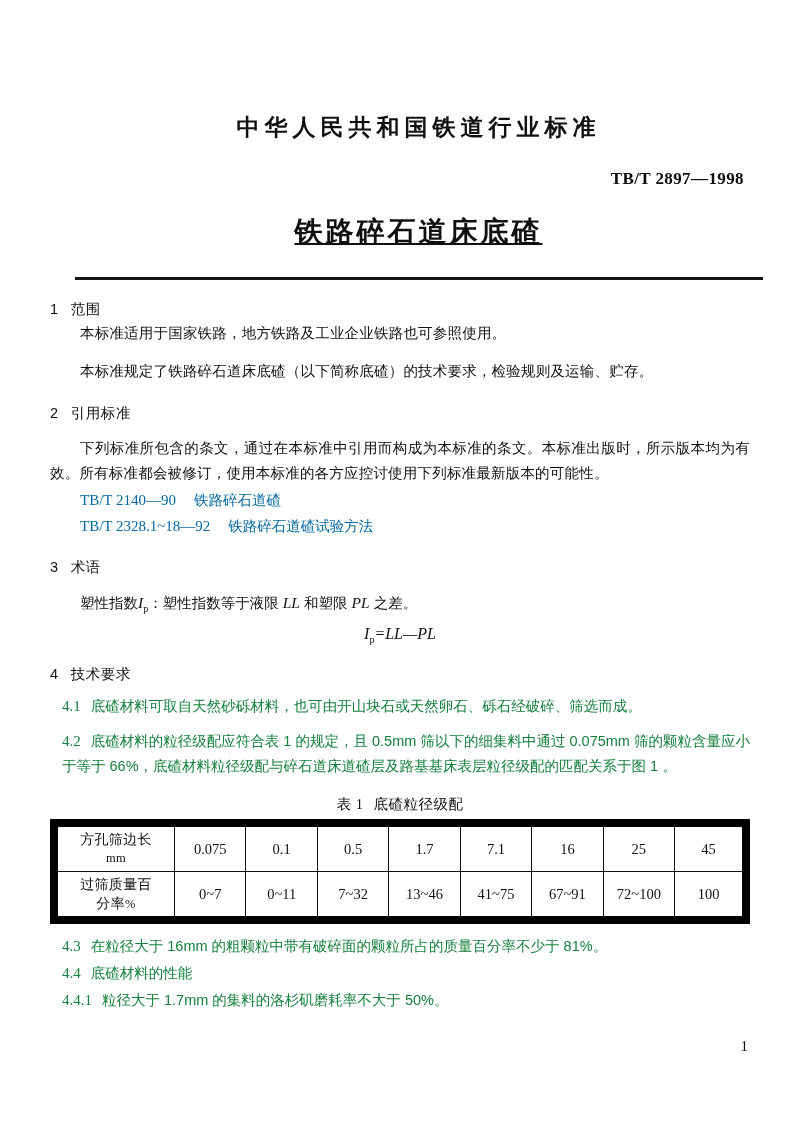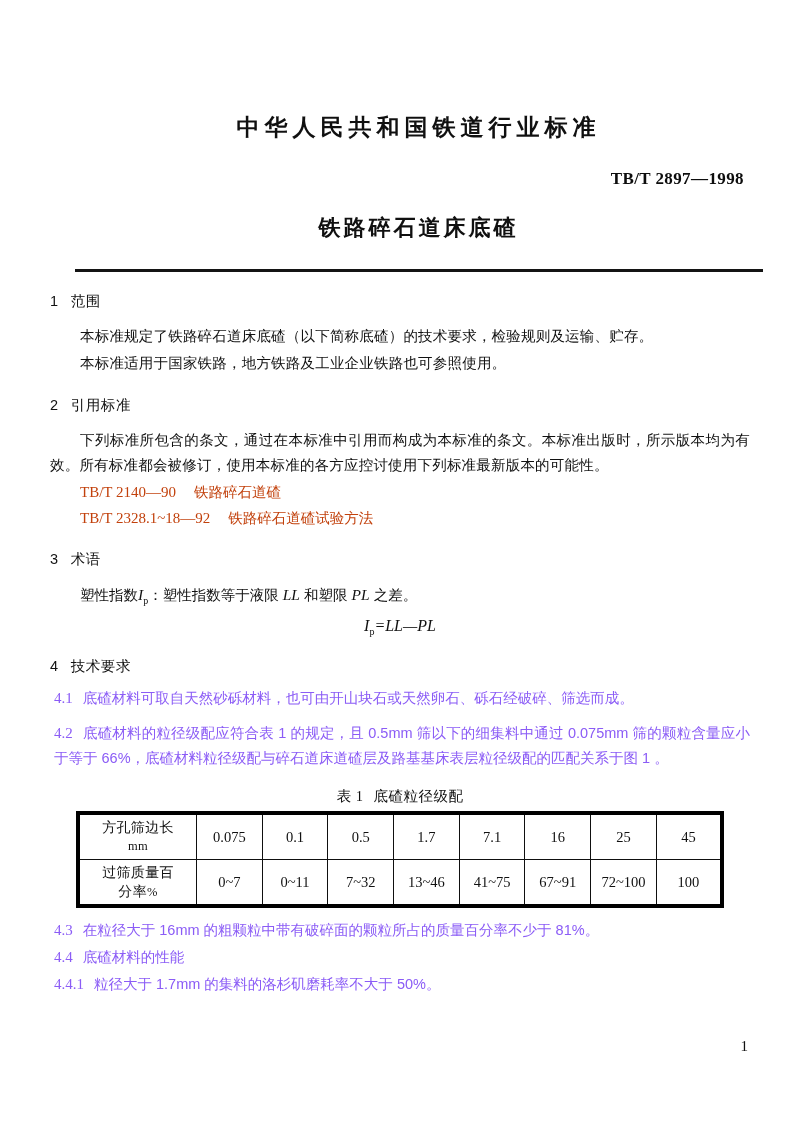--- a/index.html
+++ b/index.html
@@ -42,24 +42,25 @@
   .std-number {
     font-family: "Liberation Serif", "DejaVu Serif", serif;
     font-size: 17px;
     font-weight: 700;
     letter-spacing: 0.4px;
     color: #0d0d0d;
   }
   .doc-title {
     margin-top: 24px;
     text-align: center;
-    font-size: 22px;
+    font-size: 28px;
     font-weight: 700;
     letter-spacing: 3px;
     color: #101010;
+    text-decoration: underline;
   }
   .header-rule {
     margin: 26px auto 0 auto;
     width: 688px;
     height: 3px;
     background: #141414;
   }
 
   
   .body-wrap {
@@ -92,21 +93,21 @@
     text-indent: 30px;
   }
   p.para.tight {
     margin-top: 2px;
   }
   .ref-line {
     font-size: 14.5px;
     line-height: 24px;
     margin: 2px 0 0 0;
     text-indent: 30px;
-    color: #c2410c;
+    color: #0369a1;
   }
   .ref-line .code {
     font-family: "Liberation Serif", "DejaVu Serif", serif;
     font-size: 15px;
   }
   .ref-line .gap {
     display: inline-block;
     width: 18px;
   }
 
@@ -138,24 +139,24 @@
     font-family: "Liberation Serif", "DejaVu Serif", serif;
   }
   .num-inline {
     font-family: "Liberation Serif", "DejaVu Serif", serif;
     font-size: 15px;
   }
 
   .sec-item {
     font-size: 14.5px;
     line-height: 25px;
-    margin: 10px 0 0 4px;
+    margin: 10px 0 0 12px;
     text-align: justify;
     text-justify: inter-ideograph;
-    color: #8b5cf6;
+    color: #15803d;
   }
   .sec-item .label {
     margin-right: 10px;
   }
   .sec-item.compact {
     margin-top: 2px;
   }
 
   
   .table-caption {
@@ -164,24 +165,24 @@
     margin: 16px 0 5px 0;
     letter-spacing: 0.5px;
     color: #111111;
   }
   .table-caption .capnum {
     font-family: "Liberation Serif", "DejaVu Serif", serif;
     margin: 0 10px 0 4px;
   }
   table.grade {
     border-collapse: collapse;
-    width: 648px;
+    width: 700px;
     margin: 0 auto;
     table-layout: fixed;
-    border: 4px solid #000000;
+    border: 8px solid #000000;
   }
   table.grade td {
     border: 1px solid #0f0f0f;
     text-align: center;
     vertical-align: middle;
     height: 40px;
     font-size: 14px;
     color: #111111;
   }
   table.grade td.rowhead {
@@ -225,22 +226,22 @@
     <div class="doc-title">铁路碎石道床底碴</div>
 
     <div class="header-rule"></div>
   </div>
 
   <div class="body-wrap">
 
     <div class="clause-head">
       <span class="num">1</span><span>范围</span>
     </div>
+    <p class="para indent tight">本标准适用于国家铁路，地方铁路及工业企业铁路也可参照使用。</p>
     <p class="para indent">本标准规定了铁路碎石道床底碴（以下简称底碴）的技术要求，检验规则及运输、贮存。</p>
-    <p class="para indent tight">本标准适用于国家铁路，地方铁路及工业企业铁路也可参照使用。</p>
 
     <div class="clause-head">
       <span class="num">2</span><span>引用标准</span>
     </div>
     <p class="para indent">下列标准所包含的条文，通过在本标准中引用而构成为本标准的条文。本标准出版时，所示版本均为有效。所有标准都会被修订，使用本标准的各方应控讨使用下列标准最新版本的可能性。</p>
     <p class="ref-line">
       <span class="code">TB/T 2140—90</span><span class="gap"></span><span>铁路碎石道碴</span>
     </p>
     <p class="ref-line">
       <span class="code">TB/T 2328.1~18—92</span><span class="gap"></span><span>铁路碎石道碴试验方法</span>

